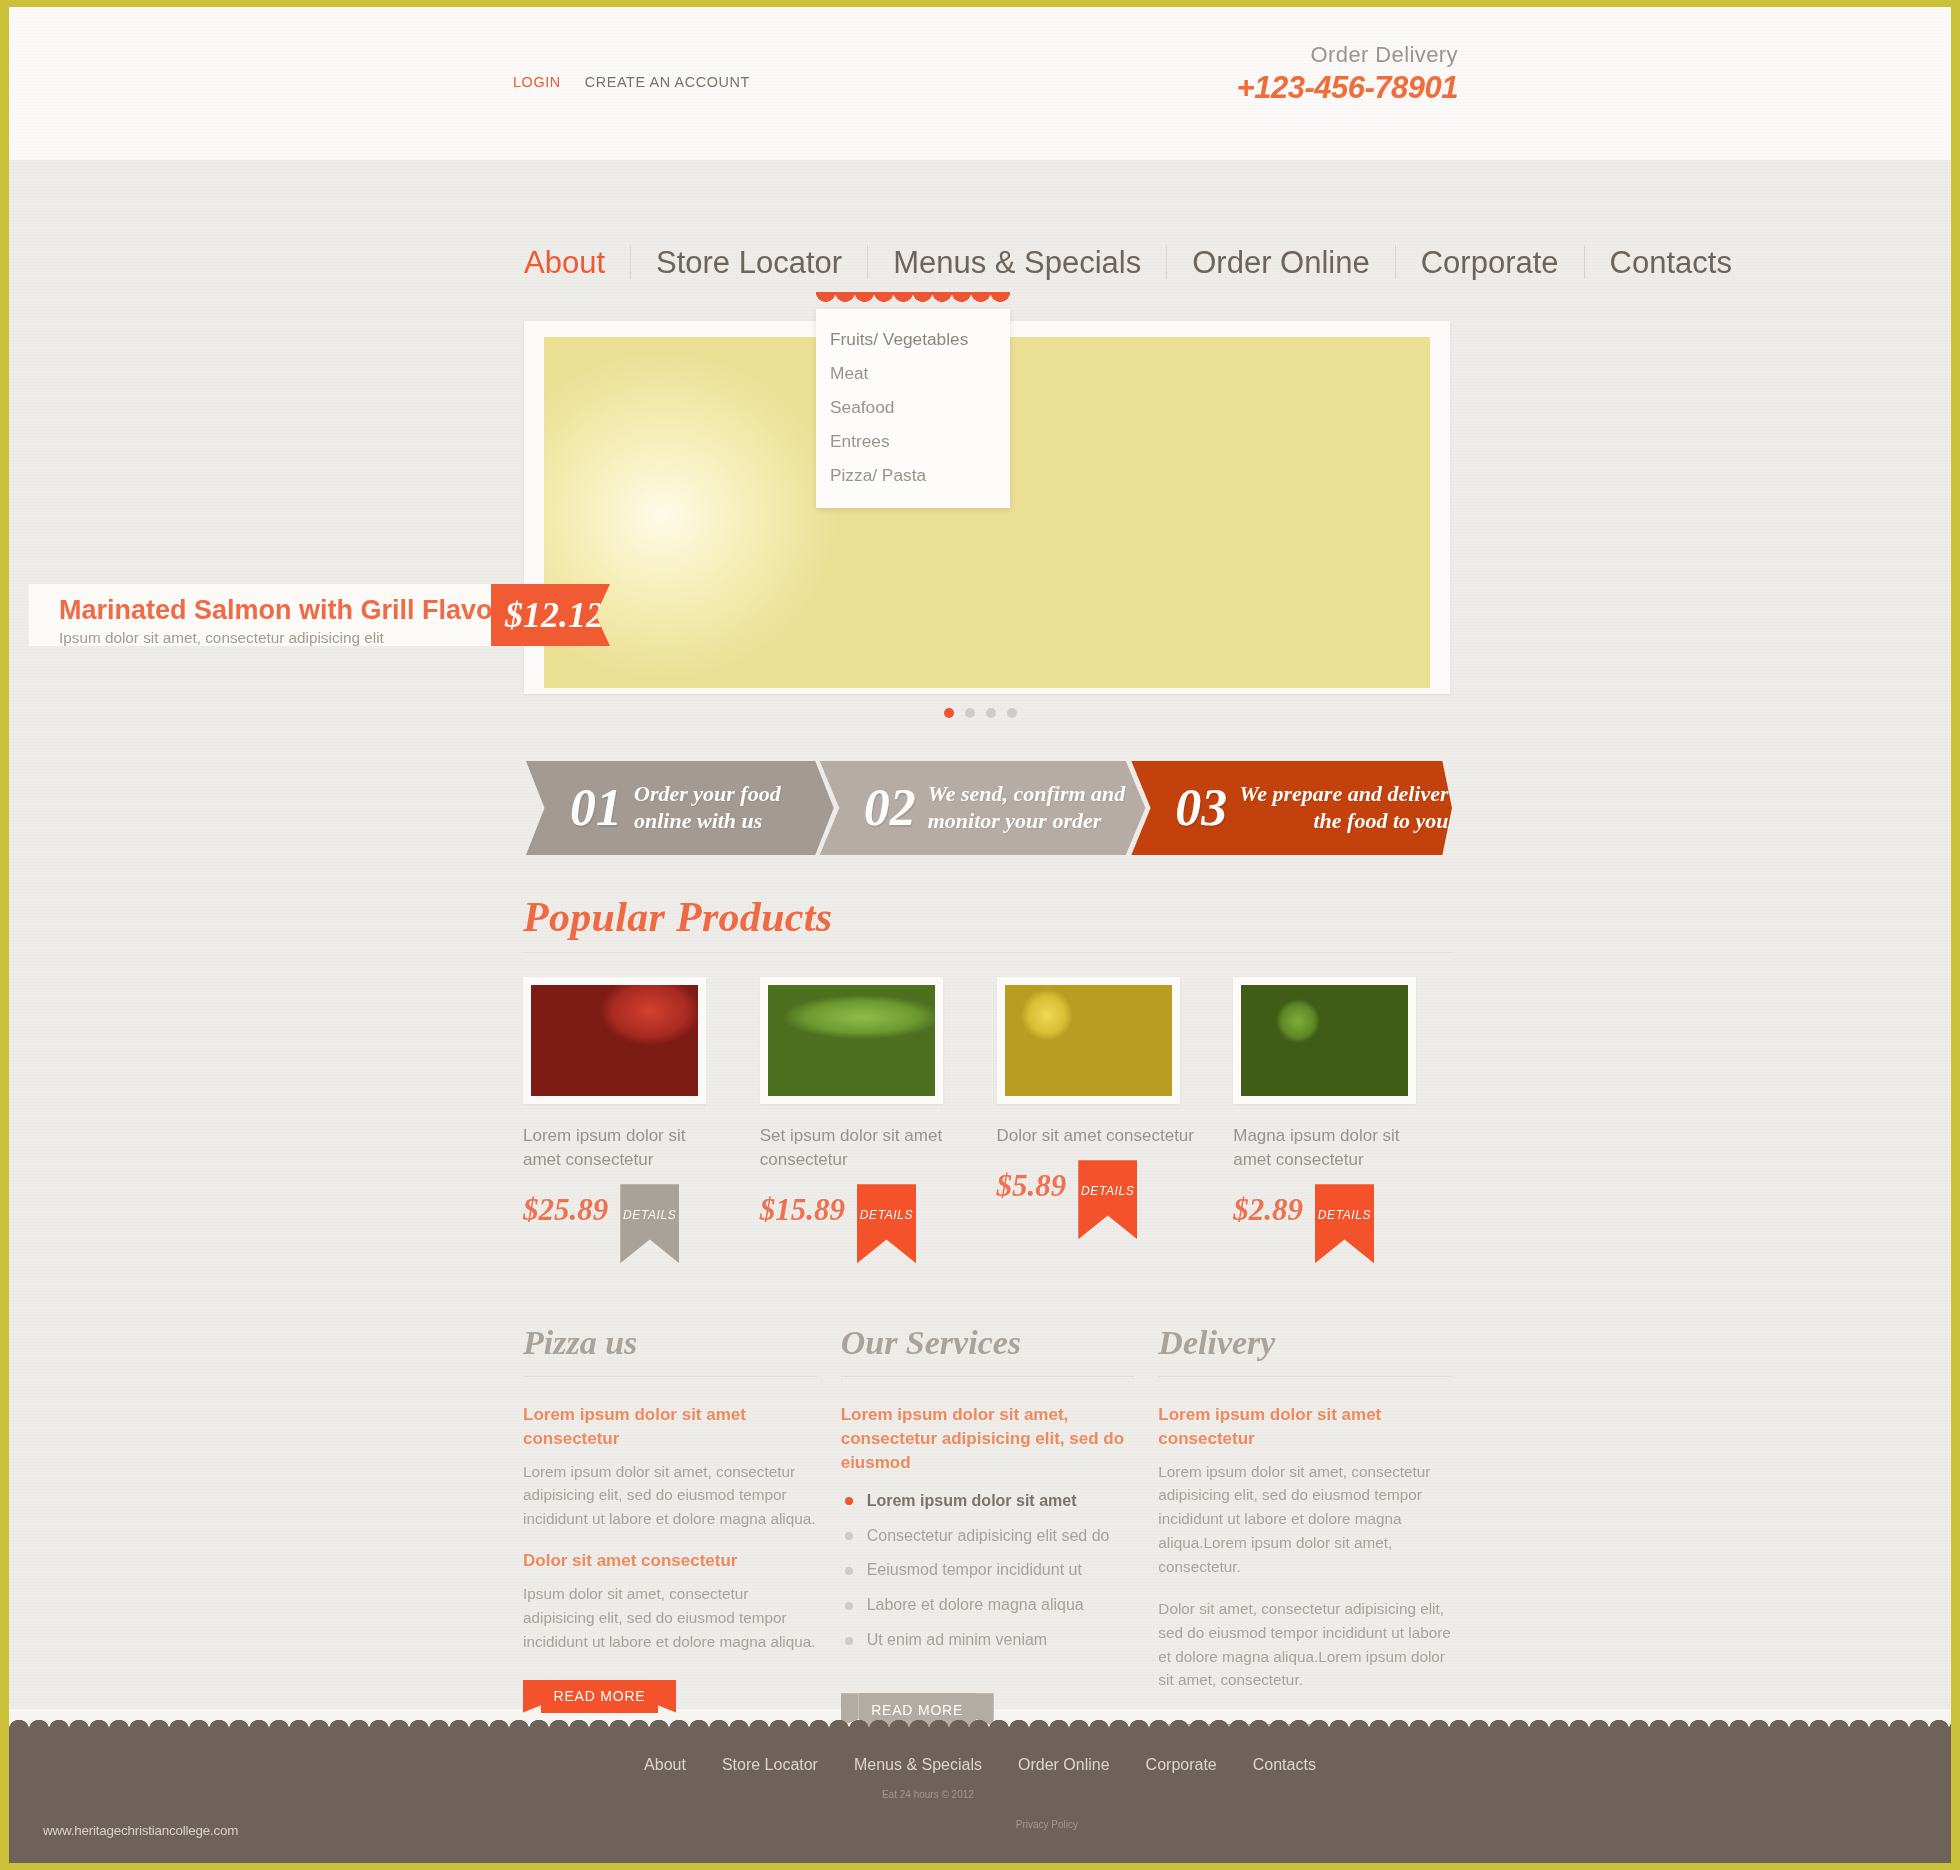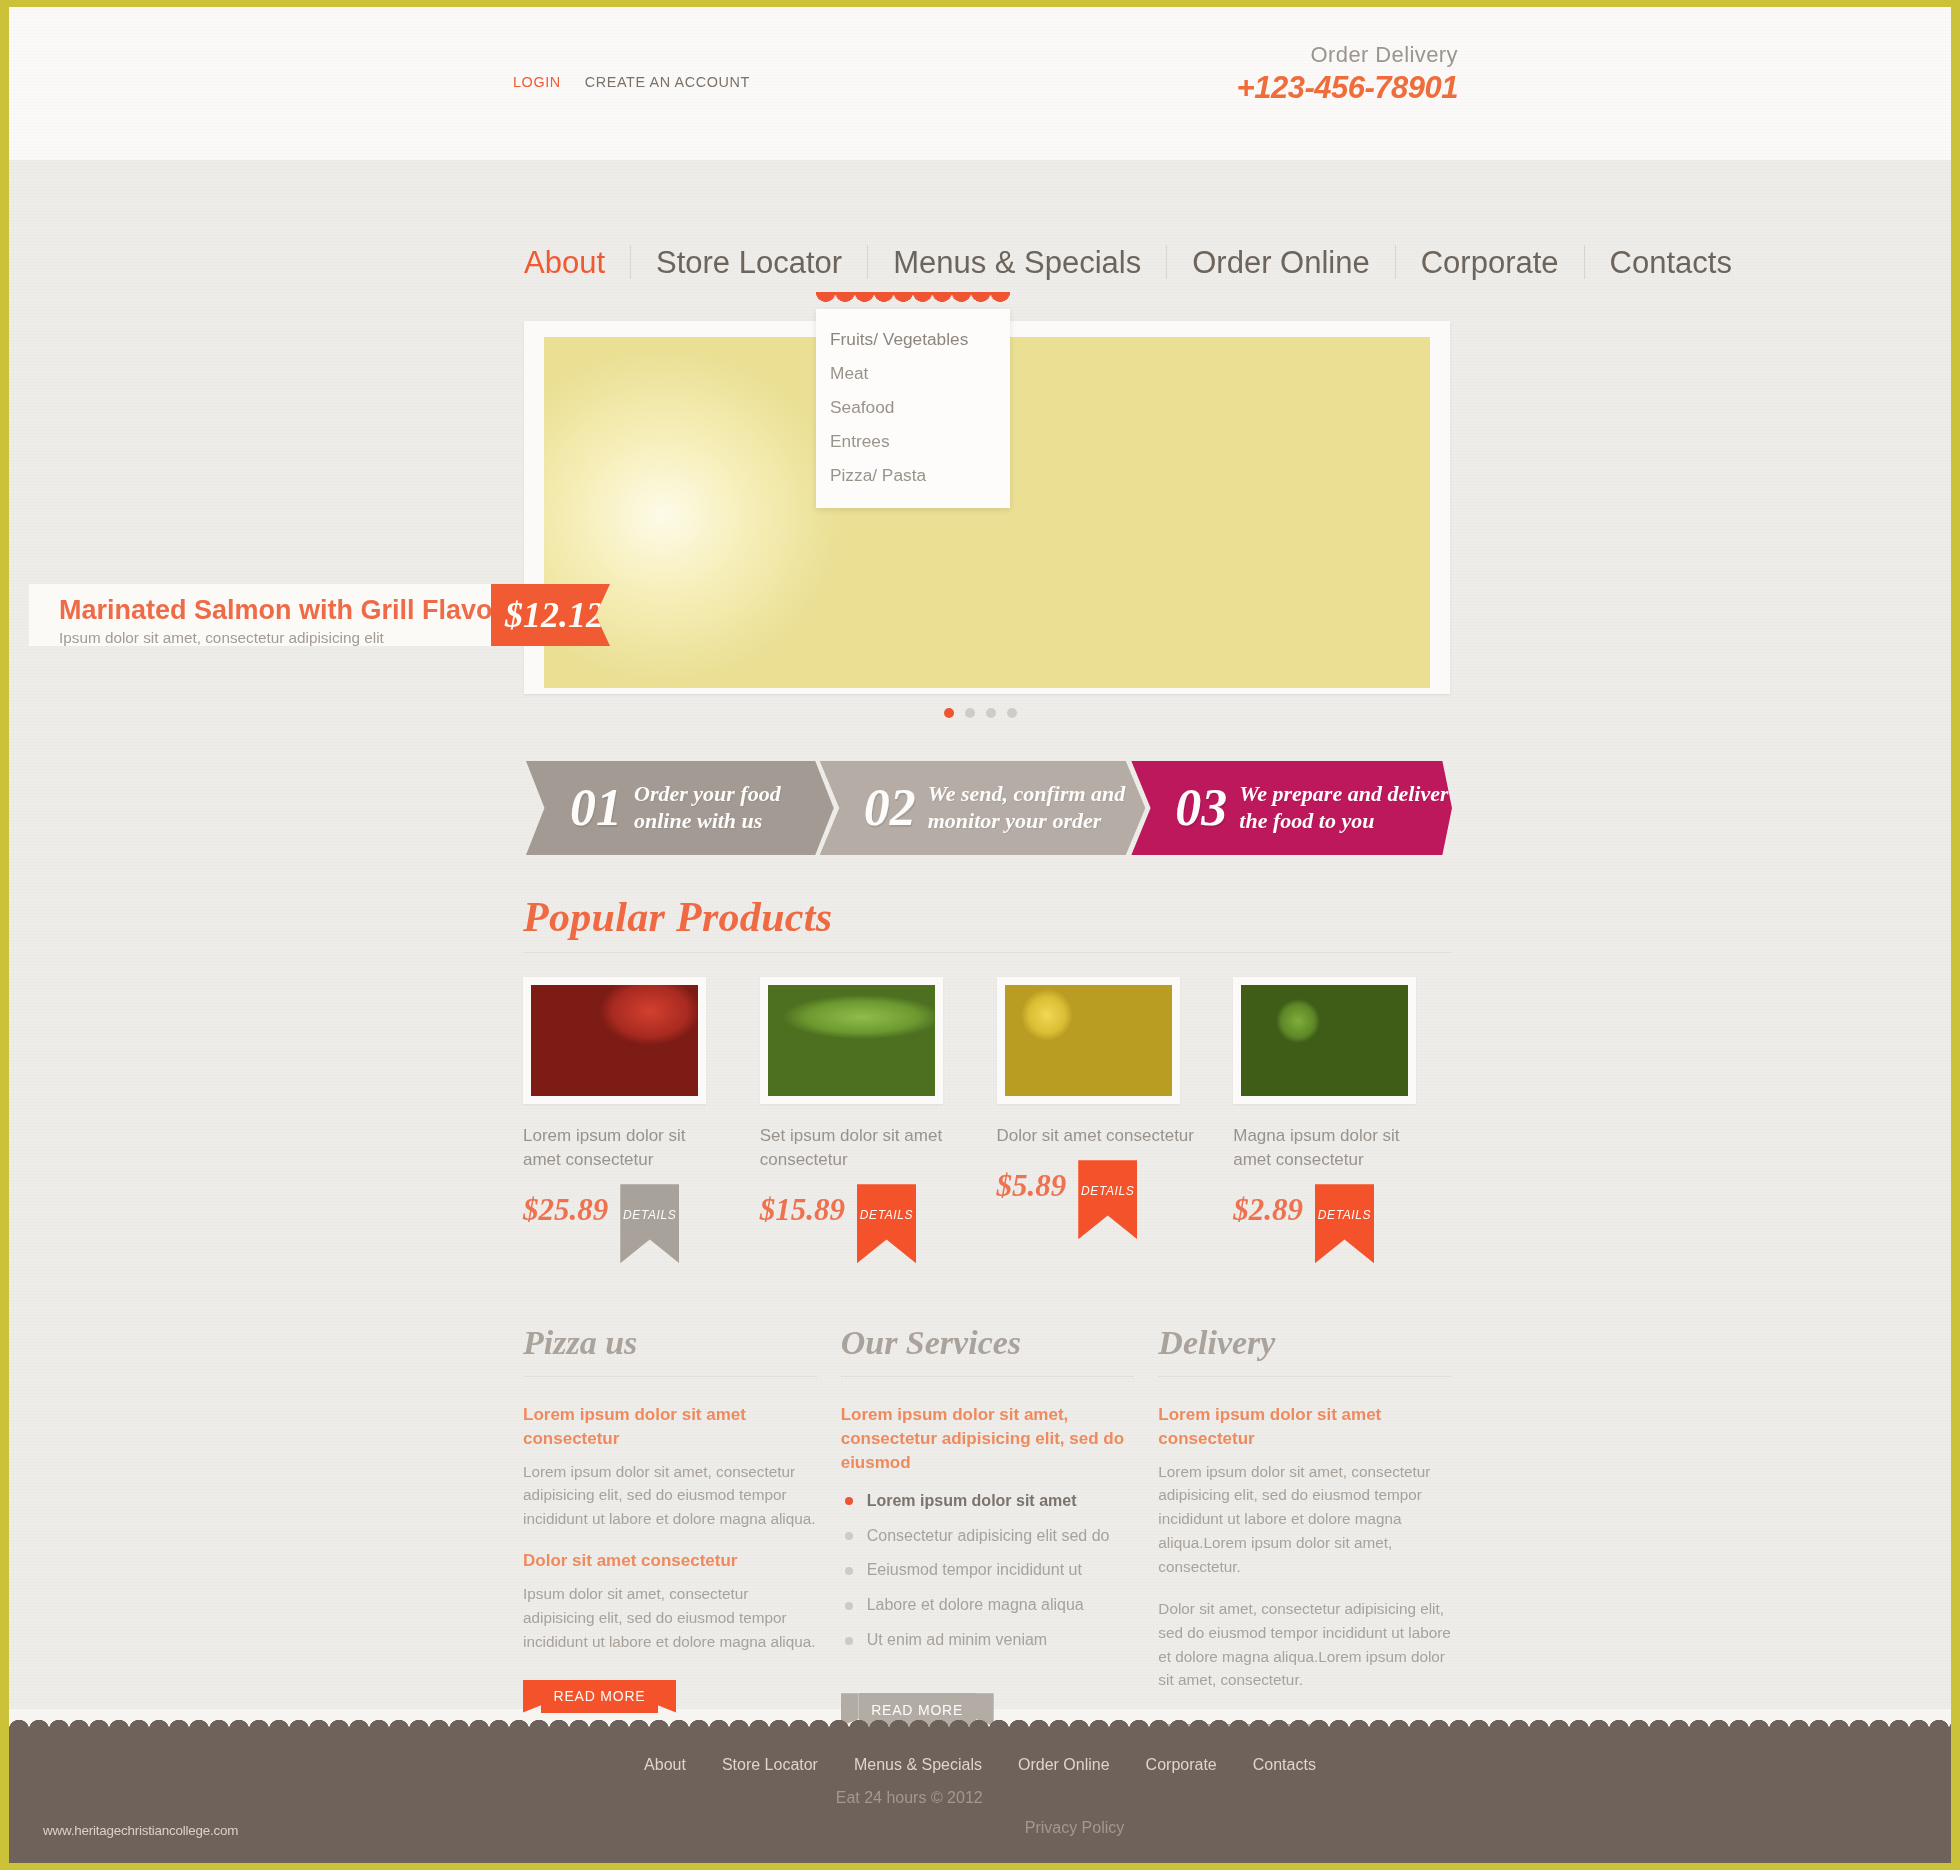--- a/index.html
+++ b/index.html
@@ -191,21 +191,21 @@
   #steps {
     position:absolute; left:517px; top:754px; width:926px; height:78px; z-index:10;
     display:flex;
   }
   .step {
     position:relative; height:94px; display:flex; align-items:center;
     color:#fbf8f4; padding-left:44px;
   }
   #step1 { width:309px; background:#a39b93; clip-path: polygon(0 0, 94% 0, 100% 50%, 94% 100%, 0 100%, 6% 50%); margin-right:-14px; }
   #step2 { width:327px; background:#b5ada5; clip-path: polygon(0 0, 94% 0, 100% 50%, 94% 100%, 0 100%, 6% 50%); margin-right:-14px; }
-  #step3 { width:322px; background:#be185d; clip-path: polygon(0 0, 97% 0, 100% 50%, 97% 100%, 0 100%, 6% 50%); }
+  #step3 { width:322px; background:#c2410c; clip-path: polygon(0 0, 97% 0, 100% 50%, 97% 100%, 0 100%, 6% 50%); text-align: right; }
   .step-num {
     font-family:"Liberation Serif", serif; font-style:italic; font-weight:bold;
     font-size:52px; line-height:1; margin-right:12px; color:#fdfcfa;
     text-shadow:1px 2px 1px rgba(0,0,0,.10);
   }
   .step-text {
     font-family:"Liberation Serif", serif; font-style:italic; font-weight:bold;
     font-size:22px; line-height:1.22; color:#fdfcfa;
     text-shadow:1px 1px 1px rgba(0,0,0,.08);
   }
@@ -346,21 +346,21 @@
   .fnav {
     font-family:"Liberation Sans Narrow","Liberation Sans",sans-serif;
     font-size:16px; color:#ddd6cf; cursor:pointer; white-space:nowrap;
   }
   #footer-bottom {
     position:absolute; left:0; right:0; top:79px;
     display:flex; justify-content:center; gap:42px;
   }
   .fbot {
     font-family:"Liberation Sans Narrow","Liberation Sans",sans-serif;
-    font-size:16px; color:#a3988f; white-space:nowrap;text-align:center;
+    font-size:10px; color:#a3988f; white-space:nowrap;text-align:center;
   }
   .fbot.link { cursor:pointer;margin-top:30px; }
   #watermark {
     position:absolute; left:34px; top:1816px; z-index:30;
     font-family:"Liberation Sans Narrow","Liberation Sans",sans-serif;
     font-size:13.4px; color:#d9d2cb; letter-spacing:-0.2px; white-space:nowrap;
   }
 </style>
 </head>
 <body>

